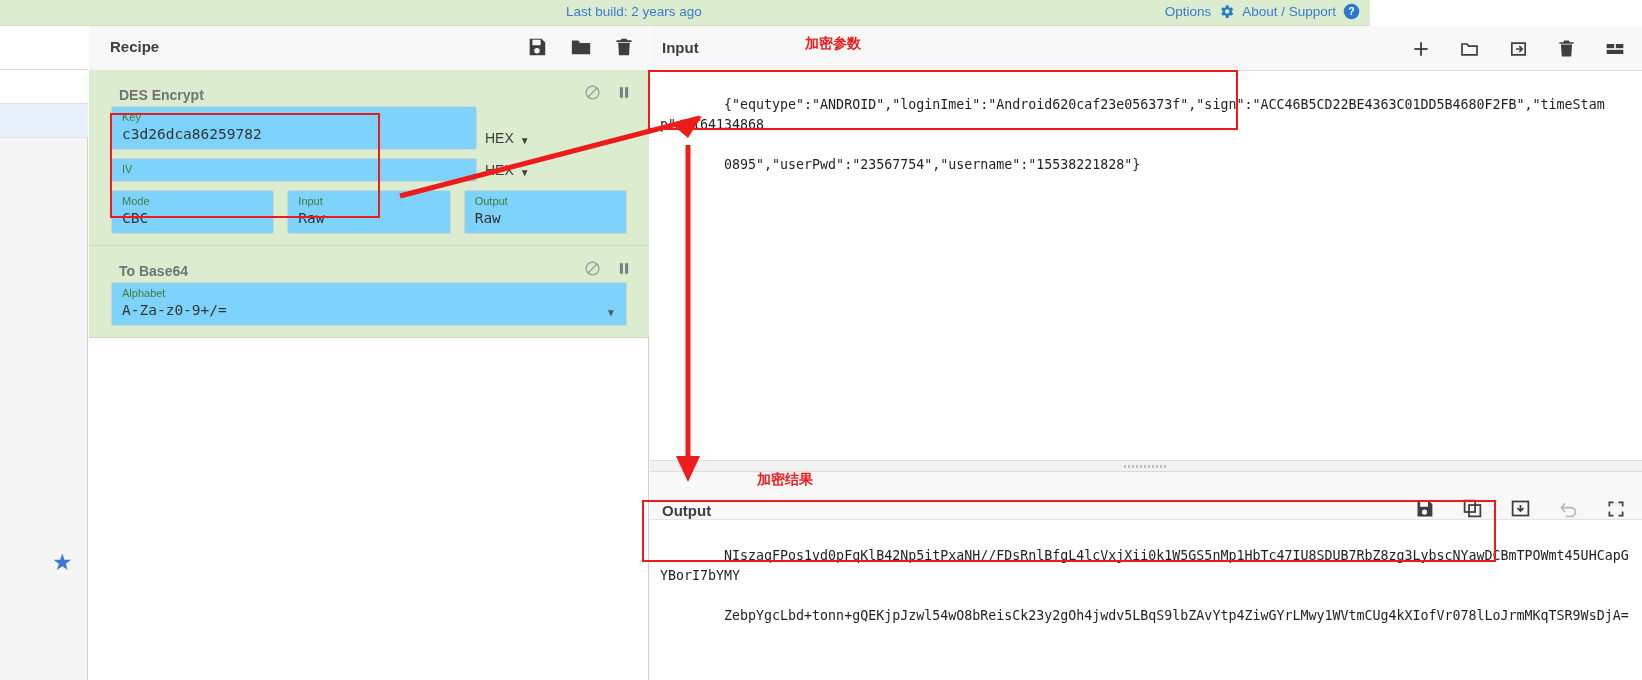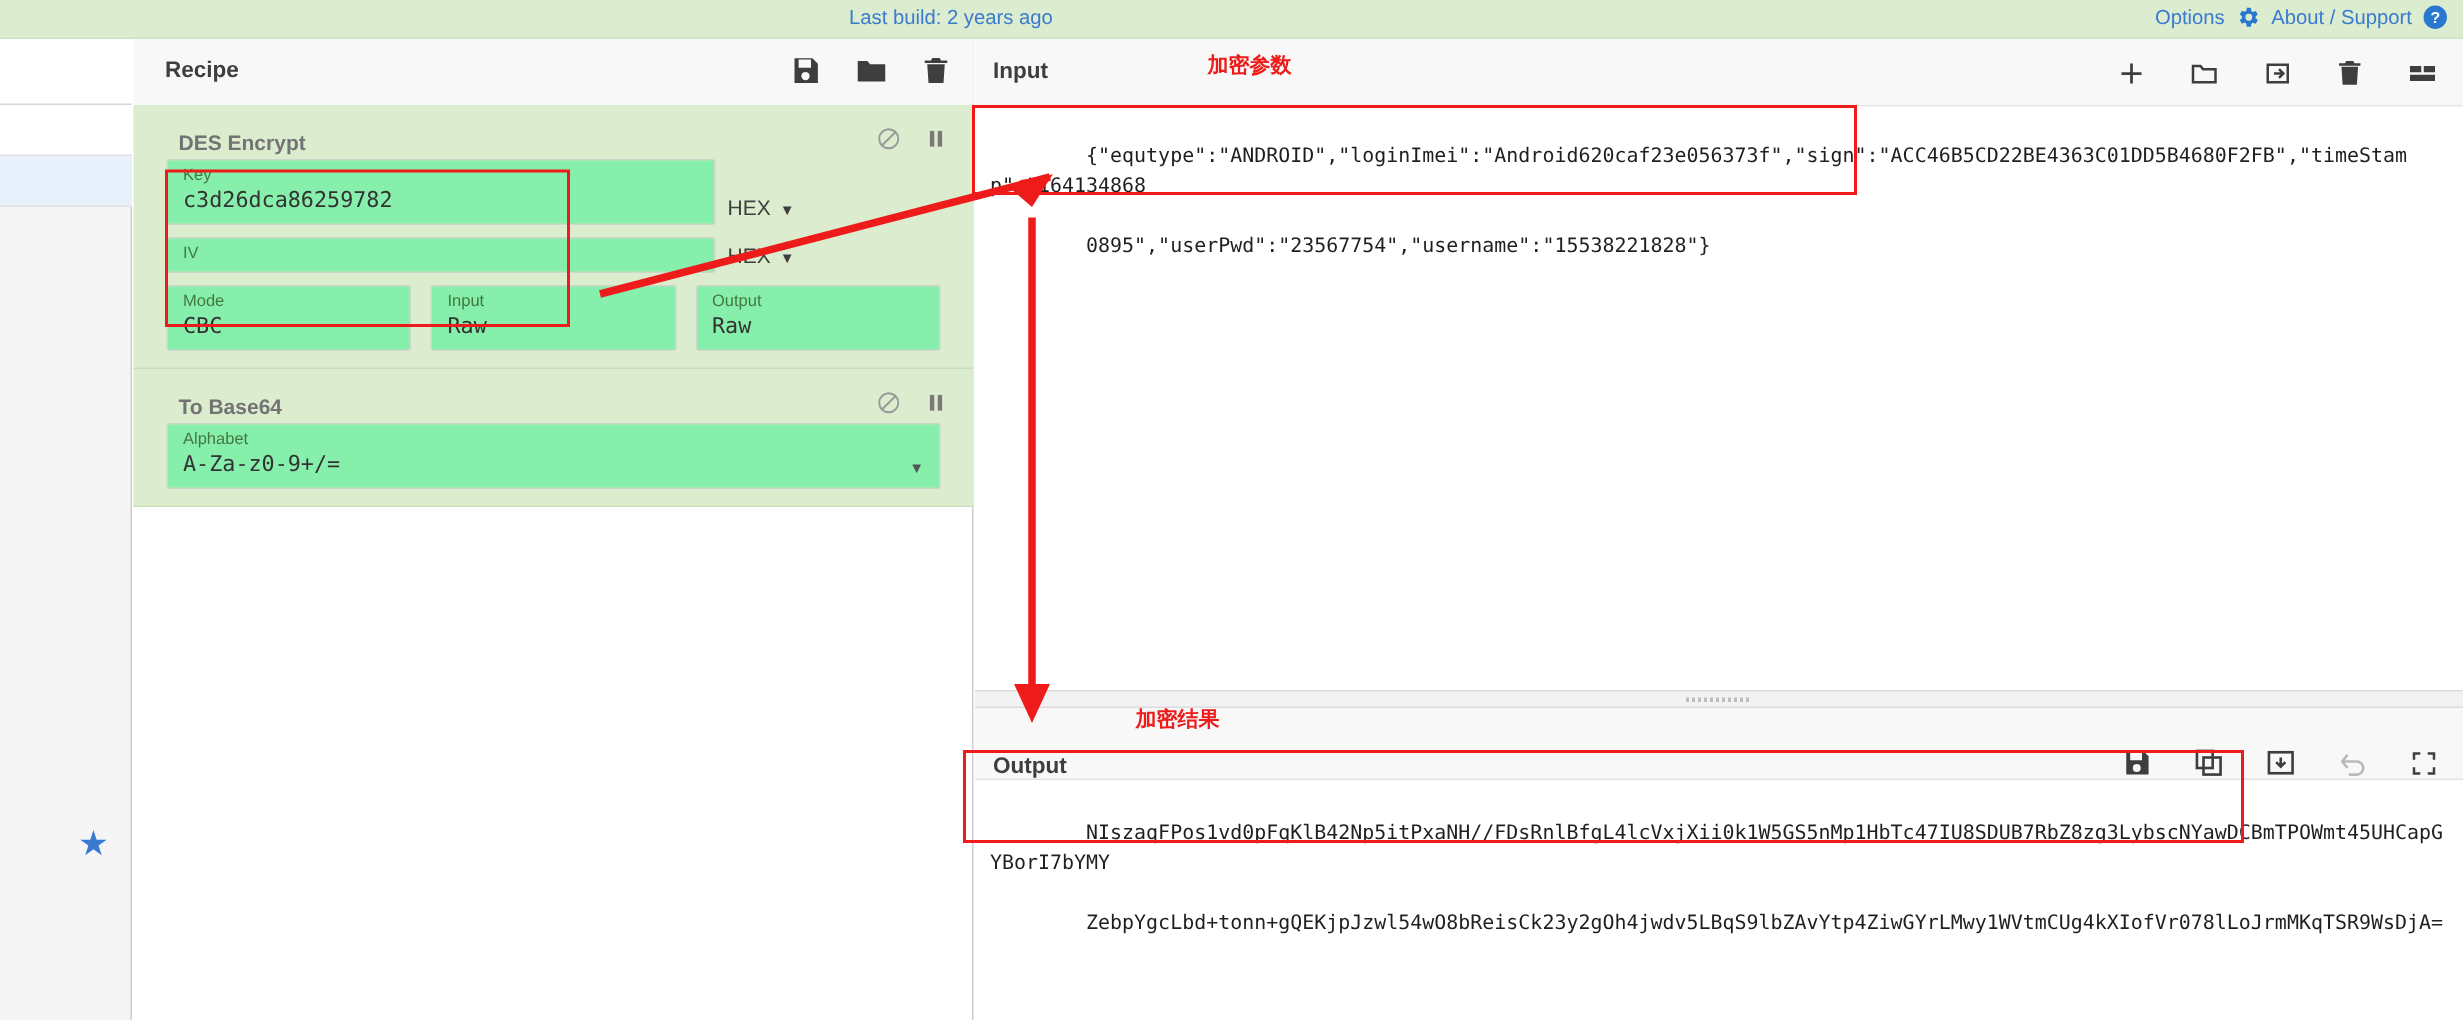--- a/index.html
+++ b/index.html
@@ -9,21 +9,21 @@
     overflow: hidden;
     background: #fff;
     font-family: "Liberation Sans", sans-serif;
     font-size: 14px;
     color: #3e3e3e;
   }
 
   
   #banner {
     position: absolute; left: 0; top: 0;
-    width: 1642px; height: 26px;
+    width: 1370px; height: 26px;
     background: #dcedcf;
     border-bottom: 1px solid #cfe2c0;
   }
   #banner .build-link {
     position: absolute; left: 566px; top: 4px;
     color: #3a7ad1; font-size: 13.5px; cursor: pointer;
   }
   #banner .right-links {
     position: absolute; right: 10px; top: 3px;
     display: flex; align-items: center; gap: 7px;
@@ -92,21 +92,21 @@
     position: absolute; left: 18px; top: 3px;
   }
   .op-ctrls {
     position: absolute; right: 6px; top: 0px;
     display: flex; gap: 16px; align-items: center;
   }
   .op-body { padding: 0 10px; }
 
   .ing-row { display: flex; gap: 0; margin-bottom: 8px; }
   .ing {
-    background: #86efac;
+    background: #7dd3fc;
     border: 1px solid #cfd6cc;
     border-radius: 2px;
     padding: 4px 10px 5px 10px;
     position: relative;
   }
   .ing .lbl { font-size: 11px; color: #43793f; line-height: 13px; }
   .ing .val {
     font-family: "DejaVu Sans Mono", monospace;
     font-size: 14.5px; color: #333; line-height: 20px;
     white-space: nowrap; overflow: hidden;

